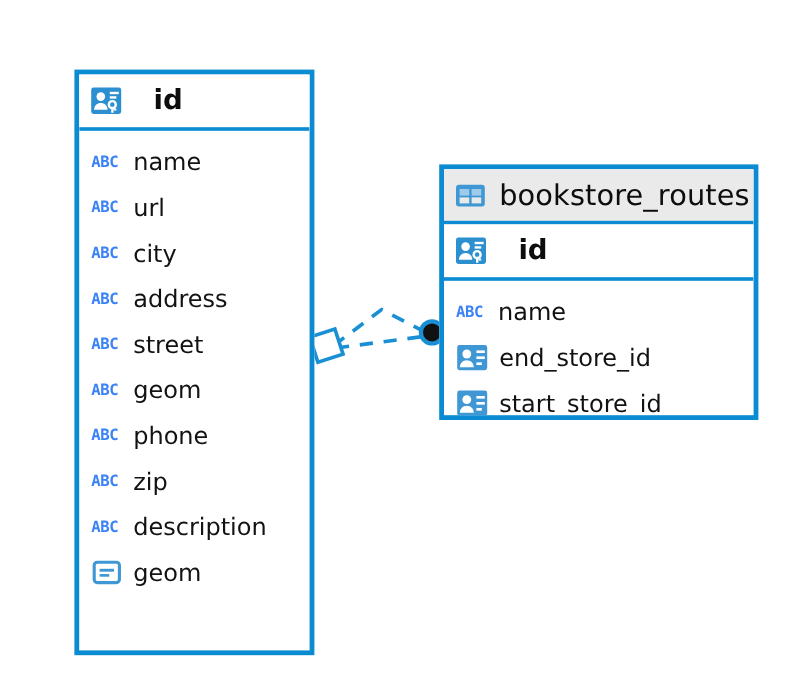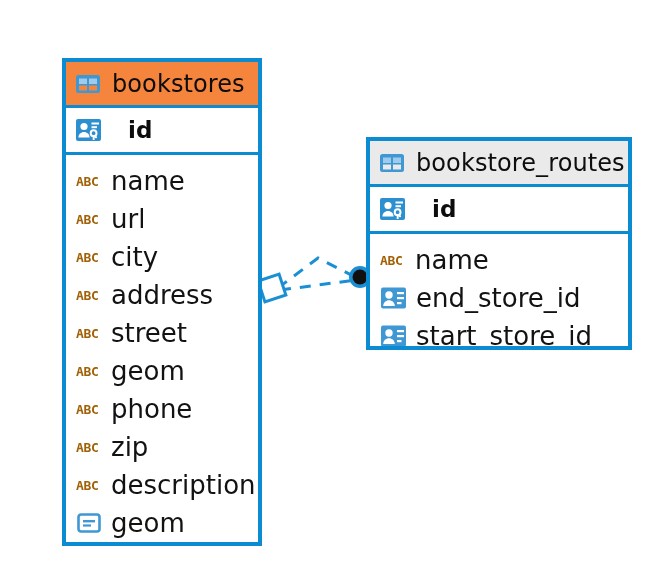--- a/index.html
+++ b/index.html
@@ -43,28 +43,28 @@
   }
   .pk-label{font-size:23px;font-weight:bold;color:#0d0d0d;margin-left:8px;}
 
   .cols{padding:7px 0 6px 0;}
   .col-row{
     box-sizing:border-box;
     height:38px;
     display:flex;align-items:center;
     padding:0 6px 0 10px;
   }
-  .col-label{font-size:26px;color:#121212;margin-left:9px;white-space:nowrap;}
+  .col-label{font-size:20px;color:#121212;margin-left:9px;white-space:nowrap;}
 
   
   .ico{flex:0 0 auto;display:block;}
 
   .abc{
     font-family:"DejaVu Sans Mono","Liberation Mono",monospace;
-    font-size:13px;font-weight:bold;color:#a16207;
+    font-size:13px;font-weight:bold;color:#3b82f6;
     letter-spacing:-0.3px;line-height:1;
     width:26px;
   }
 
   
   #rel{position:absolute;left:0;top:0;pointer-events:none;}
 </style>
 </head>
 <body>
 
@@ -81,30 +81,20 @@
     </g>
 
     <g>
       <circle cx="360" cy="277" r="9" fill="none" stroke="#1b8fd4" stroke-width="4"></circle>
       <circle cx="360" cy="277" r="7.5" fill="#111111"></circle>
     </g>
   </svg>
 
   <div class="entity" id="entity-0" style="left:62px;top:58px;width:200px;height:488px;">
 
-    <div class="ent-header selected">
-      <svg class="ico" width="26" height="22" viewBox="0 0 26 22">
-        <rect x="1" y="2" width="24" height="18" rx="2.5" fill="#3f97d4"></rect>
-        <rect x="4" y="5.5" width="8" height="5.5" fill="#9ecbea"></rect>
-        <rect x="14" y="5.5" width="8" height="5.5" fill="#9ecbea"></rect>
-        <rect x="4" y="12.5" width="8" height="5" fill="#f5843c"></rect>
-        <rect x="14" y="12.5" width="8" height="5" fill="#f5843c"></rect>
-      </svg>
-      <span class="ent-title">bookstores</span>
-    </div>
 
     <div class="pk-row">
       <svg class="ico" width="27" height="24" viewBox="0 0 27 24">
         <rect x="1" y="1" width="25" height="22" rx="2" fill="#2b8fd0"></rect>
         <circle cx="9" cy="8.5" r="3.6" fill="#ffffff"></circle>
         <path d="M3.4 19.5c0-3.4 2.6-5.6 5.6-5.6s5.6 2.2 5.6 5.6z" fill="#ffffff"></path>
         <rect x="16.5" y="4.5" width="7.5" height="2" fill="#ffffff"></rect>
         <rect x="16.5" y="8.2" width="5.5" height="2" fill="#ffffff"></rect>
         <circle cx="18.6" cy="15.2" r="2.9" fill="none" stroke="#ffffff" stroke-width="2"></circle>
         <rect x="17.7" y="17" width="1.9" height="5" fill="#ffffff"></rect>

